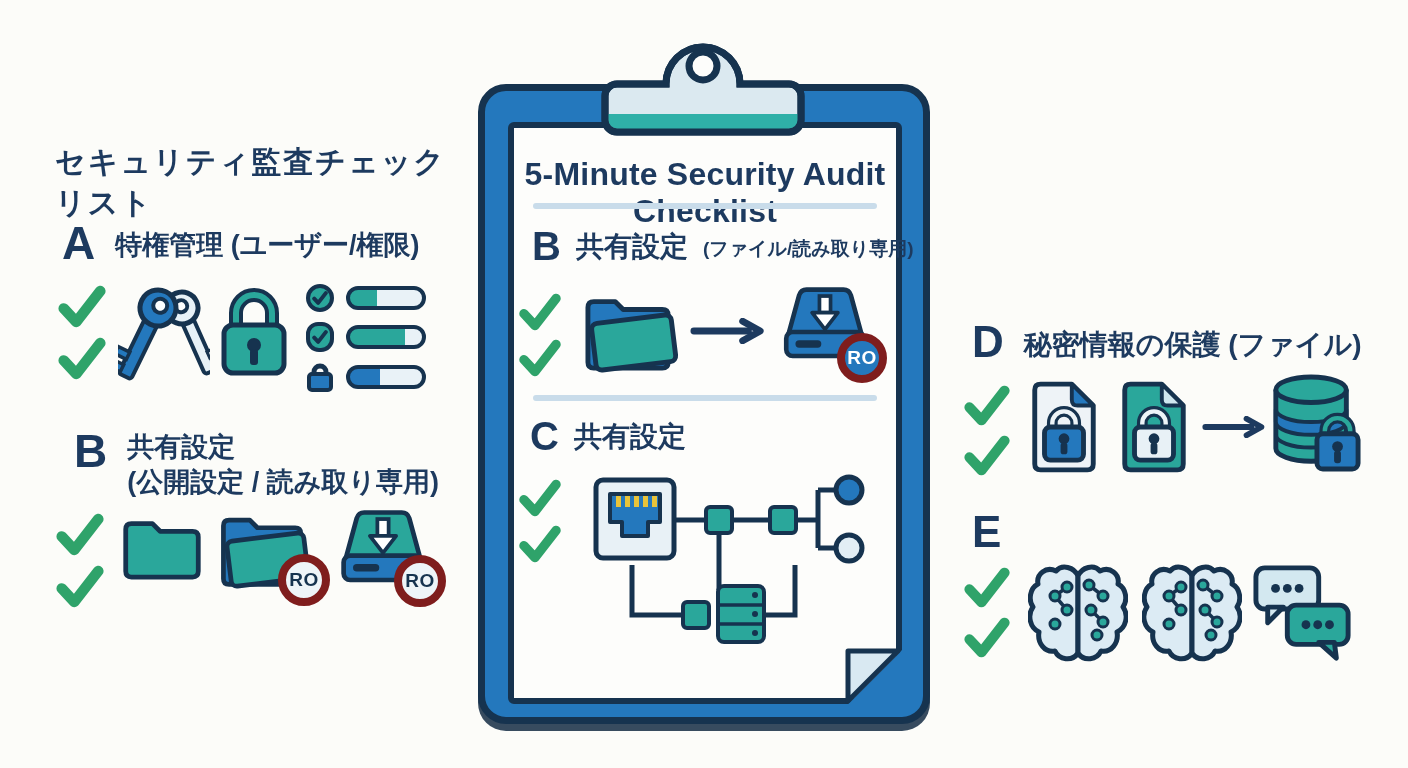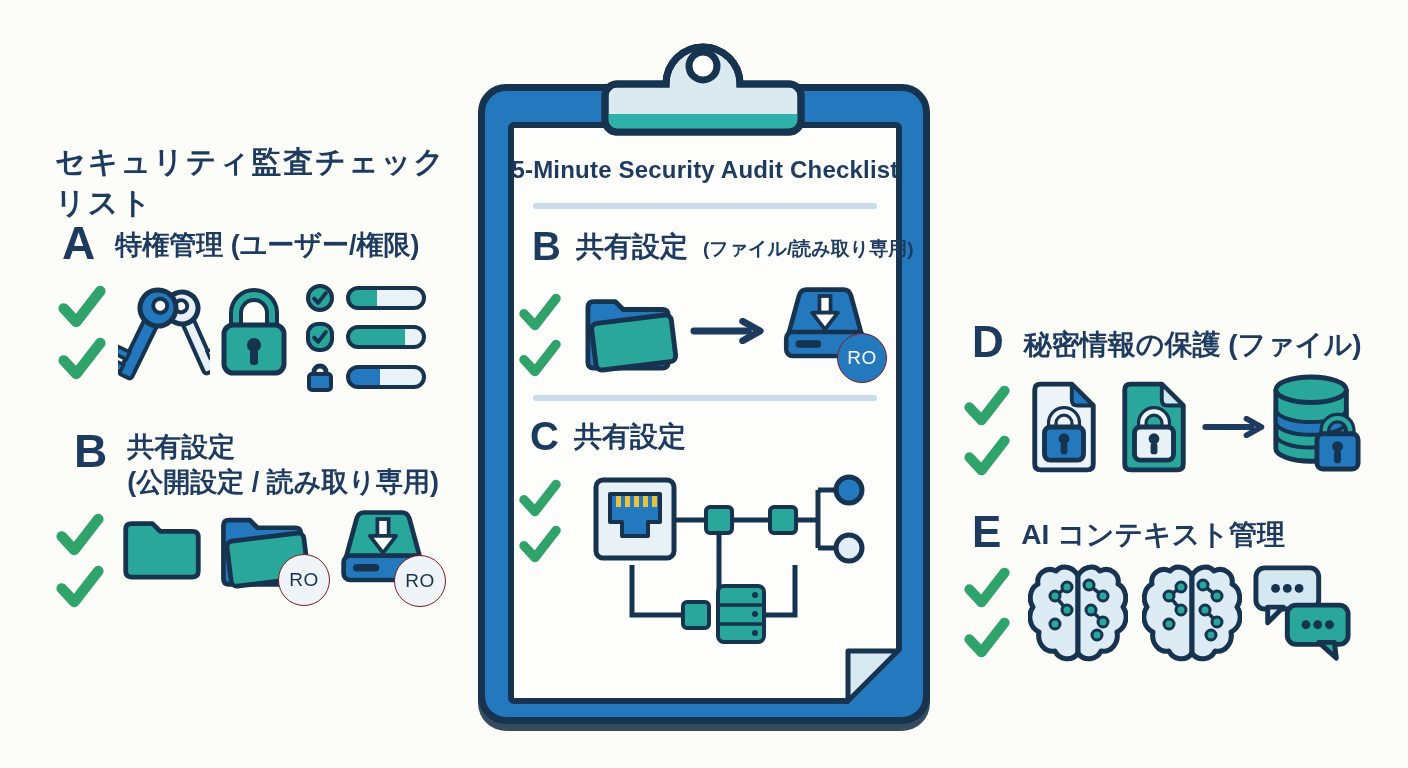--- a/index.html
+++ b/index.html
@@ -30,34 +30,34 @@
     background:#2478bd;border:7px solid #16334f;border-radius:28px;
     box-sizing:border-box;box-shadow:0 7px 0 rgba(20,44,68,.85);
   }
   .clip-page{
     left:508px;top:122px;width:394px;height:582px;
     background:#fdfdfb;border:6px solid #16334f;border-radius:6px;box-sizing:border-box;
     clip-path:polygon(0 0,100% 0,100% calc(100% - 54px),calc(100% - 54px) 100%,0 100%);
   }
   .clip-title{
     left:508px;top:156px;width:394px;text-align:center;
-    font-size:24px;font-weight:800;letter-spacing:.2px;
+    font-size:32px;font-weight:800;letter-spacing:.2px;
   }
   .divider{height:6px;background:#c9dcea;border-radius:3px;}
   .cb-head{display:flex;align-items:flex-start;gap:15px;}
   .cb-letter{font-size:40px;font-weight:800;line-height:1;}
   .cb-label{font-size:28px;font-weight:800;line-height:1;padding-top:7px;}
   .cb-sub{font-size:19px;font-weight:800;line-height:1;padding-top:13px;}
 
   
   .icon-wrap{position:absolute;}
   .ro{
     position:absolute;width:52px;height:52px;border-radius:50%;
-    border:1px solid #7f1d1d;background:#eef4f8;color:#16334f;
-    font-weight:400;font-size:19px;display:flex;align-items:center;justify-content:center;
+    border:8px solid #7f1d1d;background:#eef4f8;color:#16334f;
+    font-weight:700;font-size:19px;display:flex;align-items:center;justify-content:center;
     box-sizing:border-box;letter-spacing:.5px;
   }
   .ro.blue{background:#2478bd;color:#ffffff;}
 
   
   .perm{display:flex;flex-direction:column;gap:10px;}
   .perm-row{display:flex;align-items:center;gap:12px;}
   .badge{
     width:28px;height:28px;border:4px solid #16334f;background:#2aa79b;
     display:flex;align-items:center;justify-content:center;box-sizing:border-box;
@@ -357,21 +357,20 @@
     <ellipse cx="44" cy="18" rx="36" ry="13" fill="#2aa79b" stroke="#16334f" stroke-width="5"></ellipse>
     <path d="M58 66 V60 a13 13 0 0 1 26 0 V66" fill="none" stroke="#16334f" stroke-width="11"></path>
     <path d="M58 66 V60 a13 13 0 0 1 26 0 V66" fill="none" stroke="#2aa79b" stroke-width="4.5"></path>
     <rect x="50" y="63" width="42" height="36" rx="6" fill="#2478bd" stroke="#16334f" stroke-width="5"></rect>
     <circle cx="71" cy="76" r="5.5" fill="#16334f"></circle>
     <rect x="67.5" y="80" width="7" height="13" rx="3" fill="#16334f"></rect>
   </svg>
 
   <div class="abs sec-head" style="left:22px;top:510px;">
     <span class="sec-letter">E</span>
-    <span class="sec-label">AI コンテキスト管理</span>
   </div>
 
   <div class="abs dbl" style="left:13px;top:566px;gap:7px;">
     <svg class="chk" width="48" height="43">
         <use href="#sym-check"></use>
       </svg>
     <svg class="chk" width="48" height="43">
         <use href="#sym-check"></use>
       </svg>
   </div>

